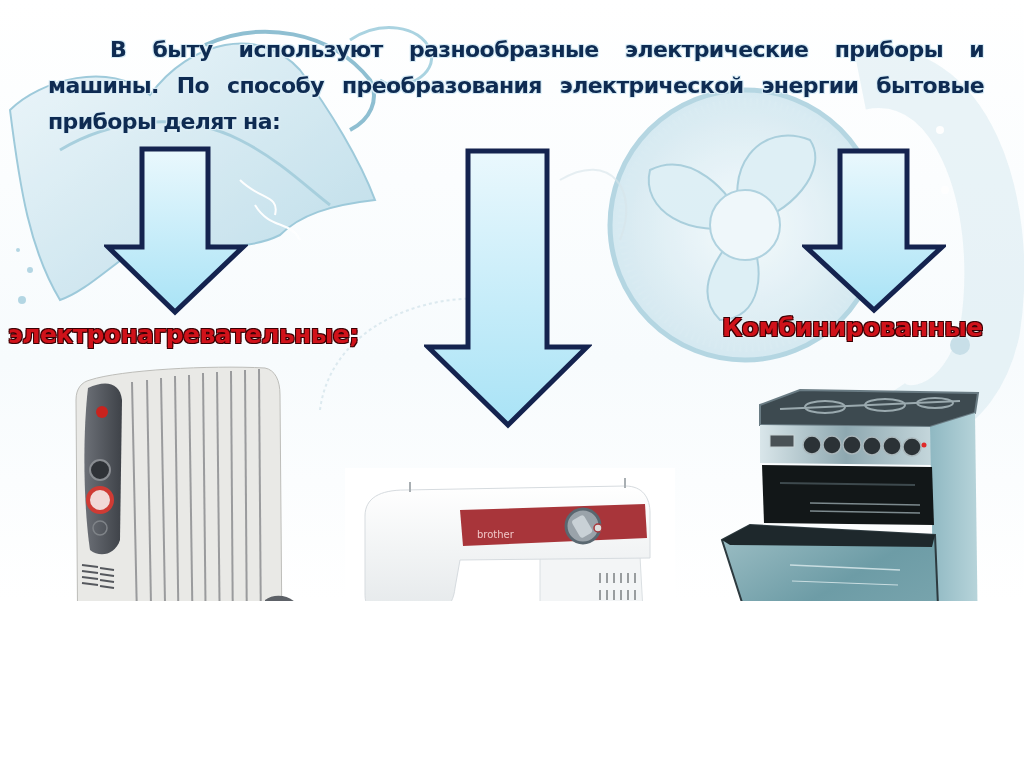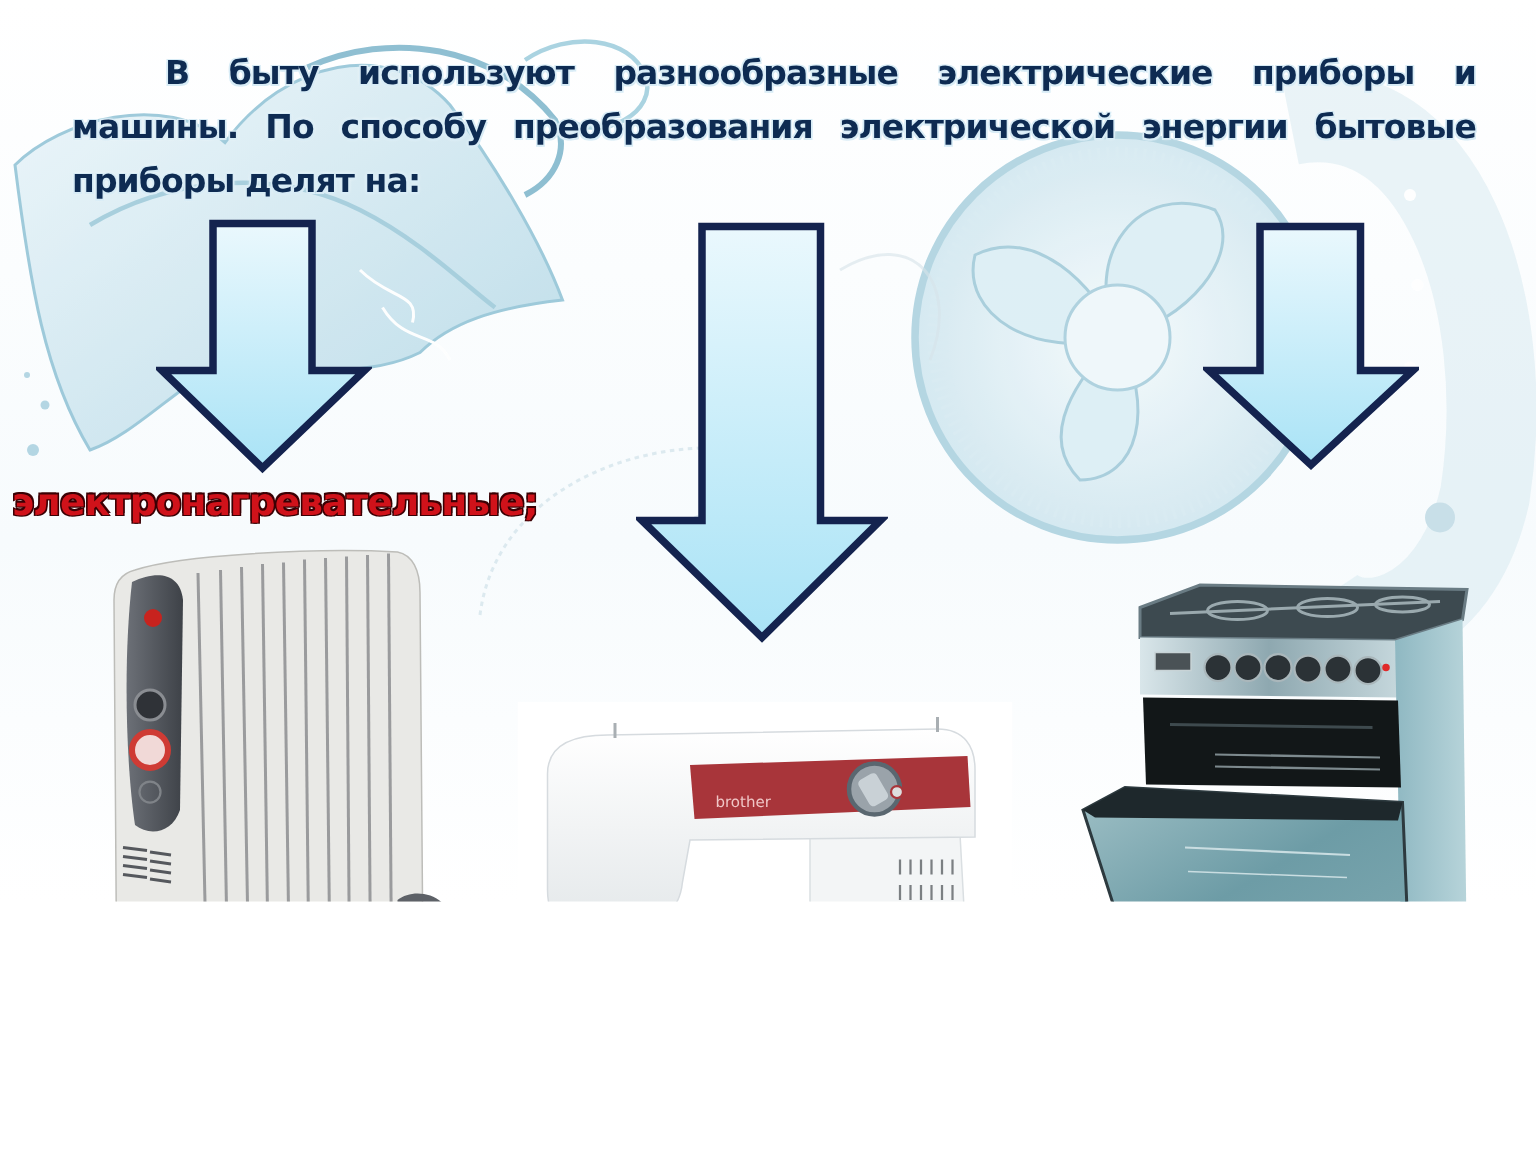--- a/index.html
+++ b/index.html
@@ -119,20 +119,21 @@
     <defs>
       <linearGradient id="arrowFill3" x1="0" y1="0" x2="0" y2="1">
         <stop offset="0" stop-color="#eaf8fd"></stop>
         <stop offset="1" stop-color="#a9e3f6"></stop>
       </linearGradient>
     </defs>
     <path d="M38 4 H105 V100 H140 L72 163 L4 100 H38 Z" fill="url(#arrowFill3)" stroke="#14234f" stroke-width="5" stroke-linejoin="miter"></path>
   </svg>
 
   <div class="label label-heating">электронагревательные;</div>
+  <div class="label label-comb">Комбинированные</div>
 
   <svg class="appliance" style="left:60px; top:360px;" width="260" height="360" viewBox="0 0 260 360">
     <defs>
       <linearGradient id="finGrad" x1="0" y1="0" x2="1" y2="0">
         <stop offset="0" stop-color="#f4f4f2"></stop>
         <stop offset="0.6" stop-color="#e2e2de"></stop>
         <stop offset="1" stop-color="#c6c6c2"></stop>
       </linearGradient>
       <linearGradient id="panelGrad" x1="0" y1="0" x2="1" y2="0">
         <stop offset="0" stop-color="#6c7077"></stop>

